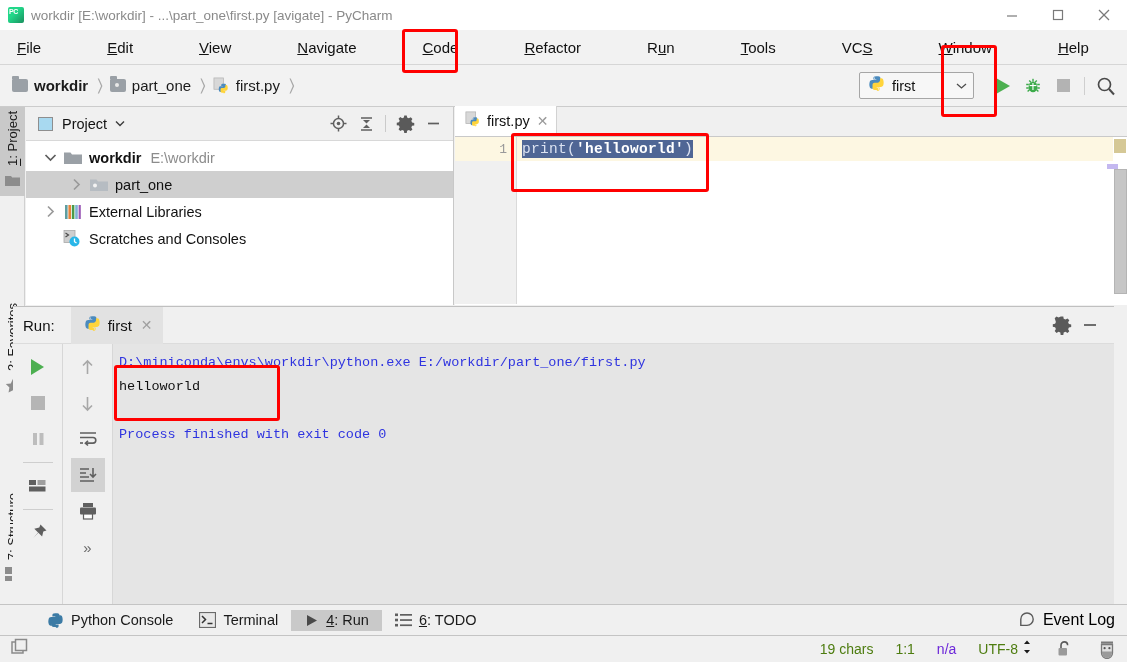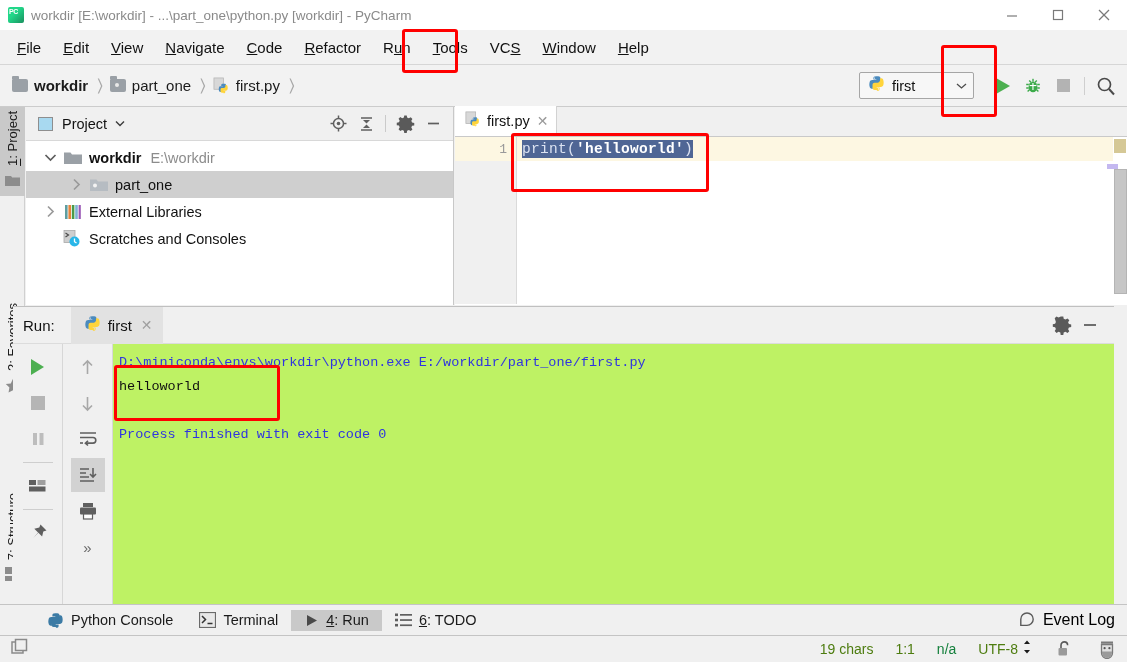--- a/index.html
+++ b/index.html
@@ -28,21 +28,21 @@
   .tb-title { font-size: 13.5px; color: #8a8a8a; white-space: nowrap; }
   .win-btns { position: absolute; right: 0; top: 0; height: 30px; display: flex; }
   .win-btn {
     width: 46px; height: 30px; display: flex; align-items: center; justify-content: center;
   }
   .win-btn svg { display: block; }
 
   
   .menubar {
     position: absolute; left: 0; top: 30px; width: 1127px; height: 35px;
-    background: #f2f2f2; display: flex; align-items: center; padding-left: 6px;
+    background: #f2f2f2; display: flex; align-items: center; padding-left: 6px; gap: 44px;
   }
   .menu-item {
     font-size: 15px; color: #111; padding: 3px 11px; white-space: nowrap;
     font-family: "Liberation Sans", sans-serif;
   }
   .menu-item u { text-decoration: underline; }
   .menubar-sep {
     position: absolute; left: 0; top: 64px; width: 1127px;
     height: 1px; background: #d6d6d6;
   }
@@ -220,21 +220,21 @@
     width: 50px; background: #f0f0f0; display: flex; flex-direction: column;
     align-items: center; padding-top: 6px; border-right: 1px solid #d7d7d7;
   }
   .rbtn {
     width: 34px; height: 34px; display: flex; align-items: center; justify-content: center;
     margin-bottom: 2px;
   }
   .rbtn.sel { background: #d2d2d2; }
   .rsep { width: 30px; height: 1px; background: #cecece; margin: 4px 0 6px 0; }
   .console {
-    flex: 1; background: #bef264; position: relative;
+    flex: 1; background: #e5e5e5; position: relative;
     font-family: "Liberation Mono", monospace; font-size: 13.5px;
     padding: 6px 0 0 6px;
   }
   .cline { height: 24px; display: flex; align-items: center; white-space: pre; }
   .cline.blue { color: #2f34e0; }
   .cline.black { color: #101010; }
 
   
   .bottombar {
     position: absolute; left: 0; top: 604px; width: 1127px; height: 31px;
@@ -249,37 +249,37 @@
   .bb-right { margin-left: auto; display: flex; align-items: center; padding-right: 12px; text-align: right; }
 
   
   .statusbar {
     position: absolute; left: 0; top: 635px; width: 1127px; height: 27px;
     background: #f0f0f0; border-top: 1px solid #c4c4c4; display: flex; align-items: center;
   }
   .sb-left { display: flex; align-items: center; padding-left: 10px; }
   .sb-right { margin-left: auto; display: flex; align-items: center; padding-right: 10px; }
   .sb-item { font-size: 14px; color: #4d7c0f; margin-right: 22px; white-space: nowrap; }
-  .sb-item.dim { color: #15803d; }
+  .sb-item.dim { color: #6d28d9; }
   .sb-ico { margin-left: 6px; display: flex; align-items: center; }
 
   
   .redbox {
     position: absolute; border: 3.5px solid #ff0000; border-radius: 3px;
     pointer-events: none; z-index: 50;
   }
 </style>
 </head>
 <body>
 
 <div id="app">
 
   <div class="titlebar">
     <div class="tb-icon"></div>
-    <div class="tb-title">workdir [E:\workdir] - ...\part_one\python.py [workdir] - PyCharm</div>
+    <div class="tb-title">workdir [E:\workdir] - ...\part_one\first.py [avigate] - PyCharm</div>
     <div class="win-btns">
       <div class="win-btn">
         <svg width="14" height="14" viewBox="0 0 14 14">
             <line x1="2" y1="8" x2="12" y2="8" stroke="#7a7a7a" stroke-width="1.2"></line>
           </svg>
       </div>
       <div class="win-btn">
         <svg width="14" height="14" viewBox="0 0 14 14">
             <rect x="2.5" y="2.5" width="9" height="9" fill="none" stroke="#7a7a7a" stroke-width="1.2"></rect>
           </svg>

